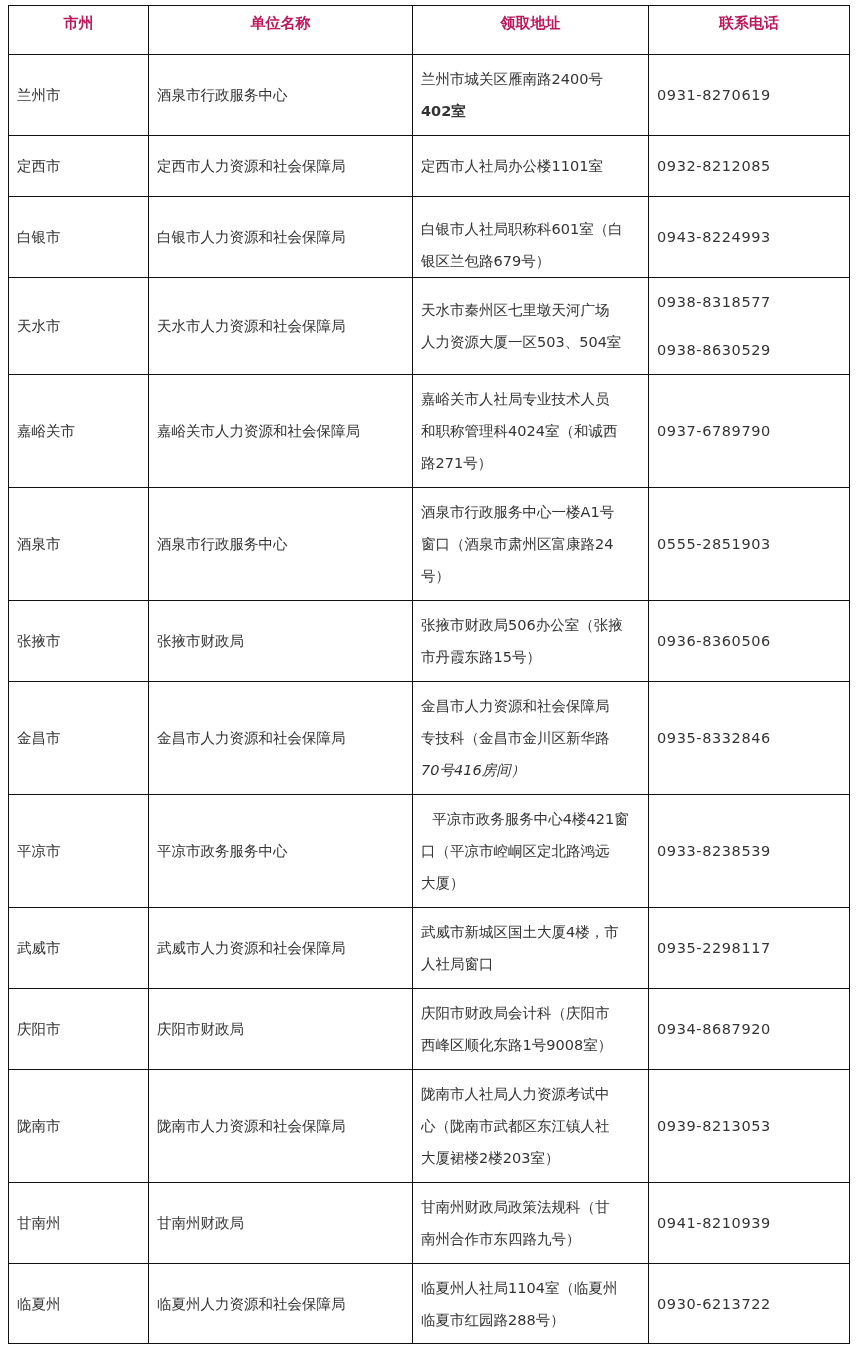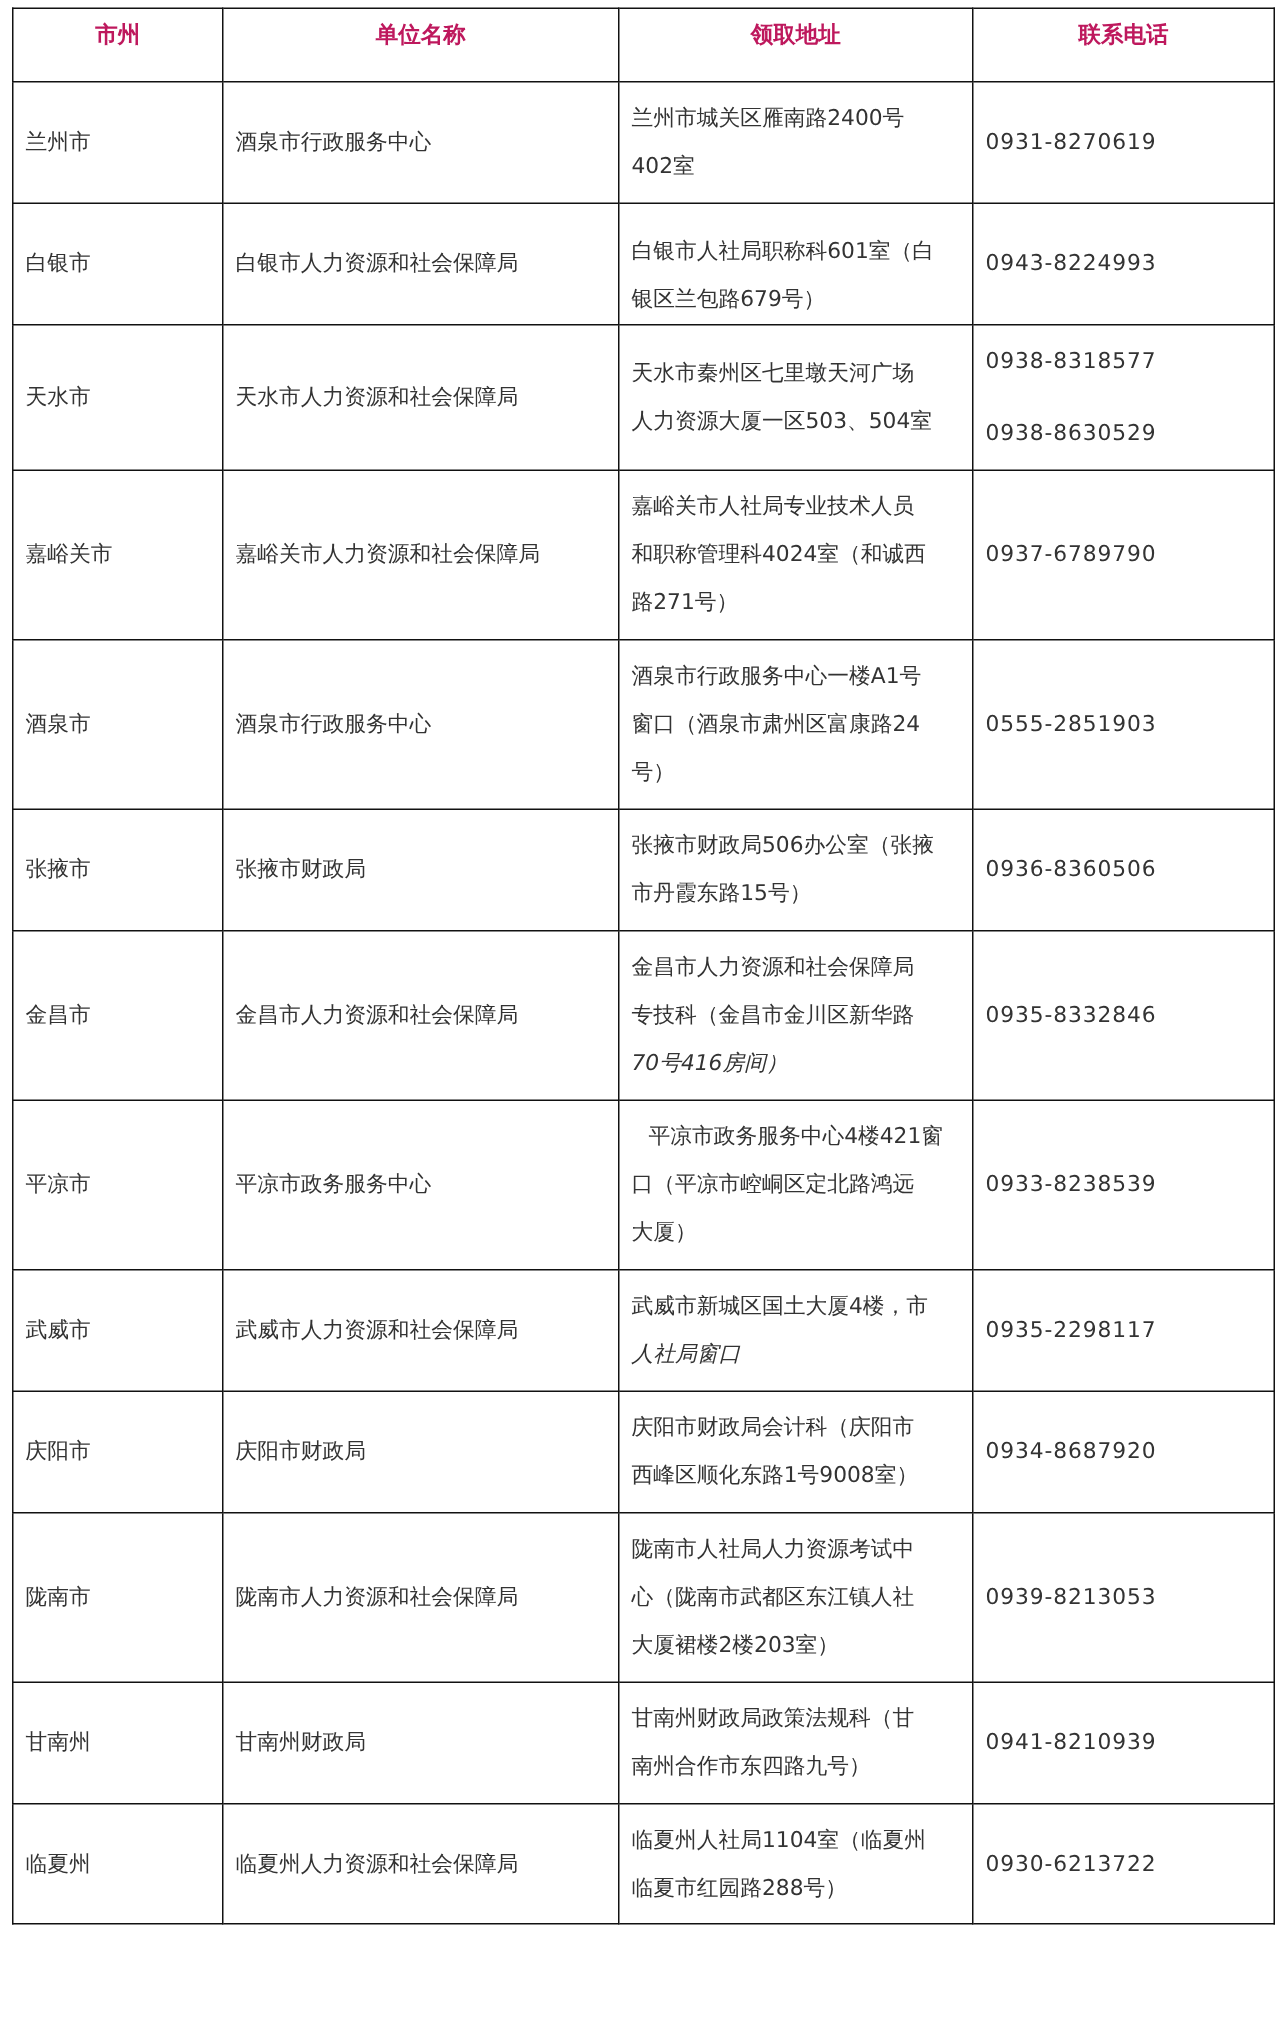--- a/index.html
+++ b/index.html
@@ -40,24 +40,34 @@
       <th>领取地址</th>
       <th>联系电话</th>
     </tr>
   </thead>
   <tbody id="tbody">
       <tr style="height: 81px;">
         <td>兰州市</td>
         <td>酒泉市行政服务中心</td>
         <td class="addr">
           <span style="display: block;">兰州市城关区雁南路2400号</span>
-          <span style="display: block;">402室</span>
+          <span style="display: block; font-weight: bold;">402室</span>
         </td>
         <td class="phone">
           <span class="phone-line">0931-8270619</span>
+        </td>
+      </tr>
+      <tr style="height: 61px;">
+        <td>定西市</td>
+        <td>定西市人力资源和社会保障局</td>
+        <td class="addr">
+          <span style="display: block;">定西市人社局办公楼1101室</span>
+        </td>
+        <td class="phone">
+          <span class="phone-line">0932-8212085</span>
         </td>
       </tr>
       <tr style="height: 81px;">
         <td>白银市</td>
         <td>白银市人力资源和社会保障局</td>
         <td class="addr">
           <span style="display: block; margin-top: 15px;">白银市人社局职称科601室（白</span>
           <span style="display: block;">银区兰包路679号）</span>
         </td>
         <td class="phone">
@@ -134,21 +144,21 @@
         </td>
         <td class="phone">
           <span class="phone-line">0933-8238539</span>
         </td>
       </tr>
       <tr style="height: 81px;">
         <td>武威市</td>
         <td>武威市人力资源和社会保障局</td>
         <td class="addr">
           <span style="display: block;">武威市新城区国土大厦4楼，市</span>
-          <span style="display: block; font-style: italic;">人社局窗口</span>
+          <span style="display: block;">人社局窗口</span>
         </td>
         <td class="phone">
           <span class="phone-line">0935-2298117</span>
         </td>
       </tr>
       <tr style="height: 81px;">
         <td>庆阳市</td>
         <td>庆阳市财政局</td>
         <td class="addr">
           <span style="display: block;">庆阳市财政局会计科（庆阳市</span>

